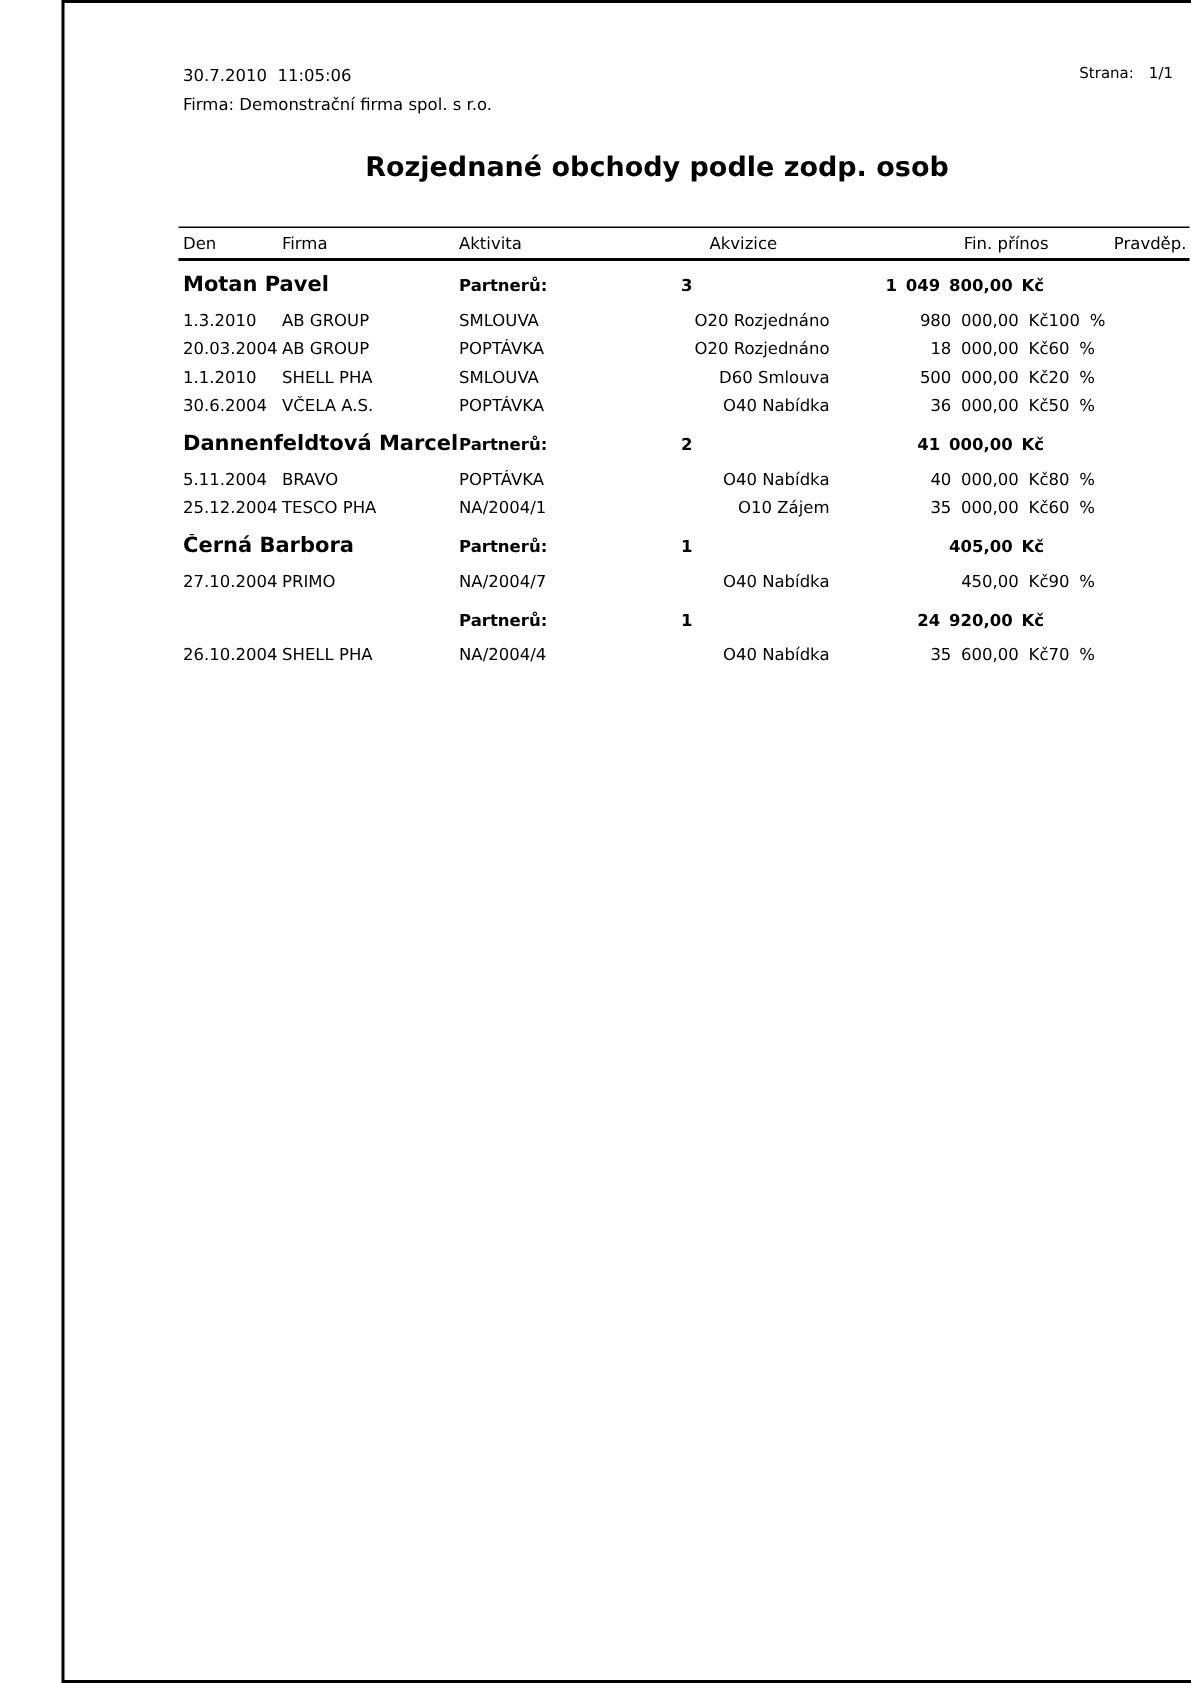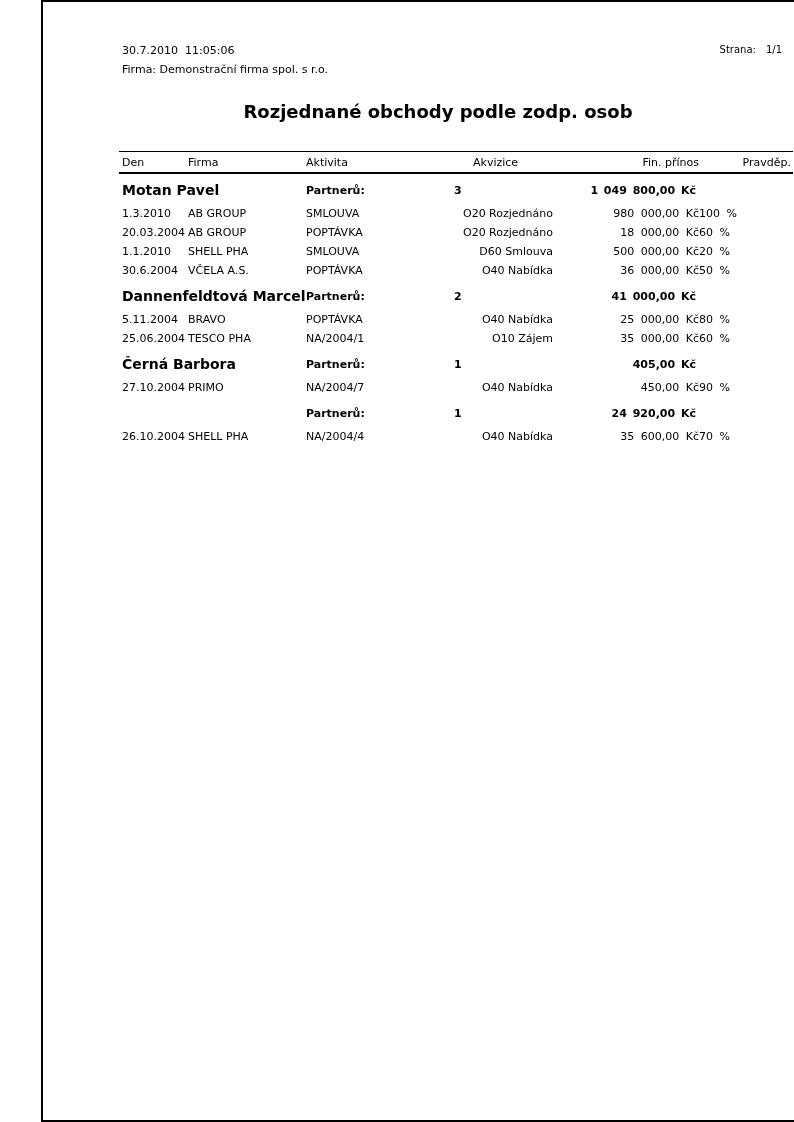--- a/index.html
+++ b/index.html
@@ -172,25 +172,25 @@
       <div class="cell">Partnerů:</div>
       <div class="cell g-count">2</div>
       <div class="cell g-total">41 000,00 Kč</div>
       <div class="cell"></div>
     </div>
     <div class="tgrid data-row">
       <div class="cell">5.11.2004</div>
       <div class="cell">BRAVO</div>
       <div class="cell">POPTÁVKA</div>
       <div class="cell c-akv">O40 Nabídka</div>
-      <div class="cell c-fin">25 000,00 Kč</div>
+      <div class="cell c-fin">40 000,00 Kč</div>
       <div class="cell c-prob">80 %</div>
     </div>
     <div class="tgrid data-row">
-      <div class="cell">25.06.2004</div>
+      <div class="cell">25.12.2004</div>
       <div class="cell">TESCO PHA</div>
       <div class="cell">NA/2004/1</div>
       <div class="cell c-akv">O10 Zájem</div>
       <div class="cell c-fin">35 000,00 Kč</div>
       <div class="cell c-prob">60 %</div>
     </div>
 
     <div class="tgrid group-row">
       <div class="cell g-name">Černá Barbora</div>
       <div class="cell">Partnerů:</div>

